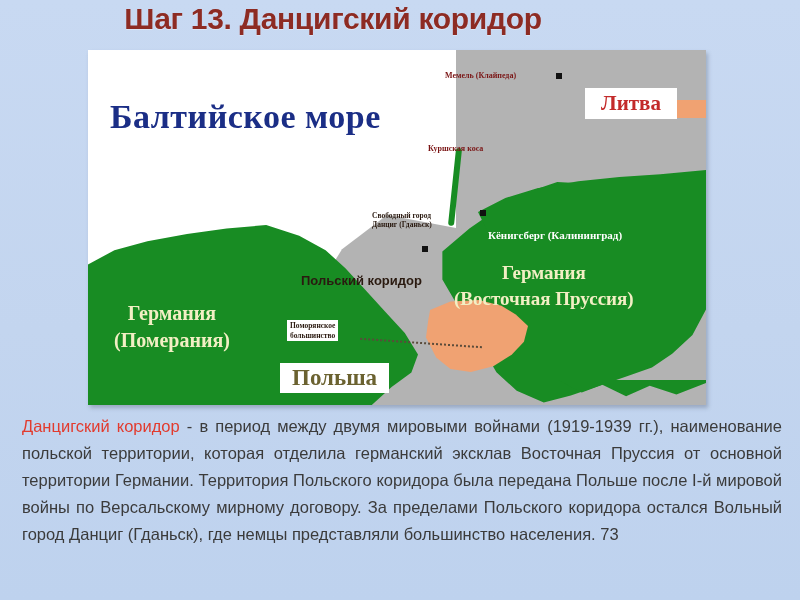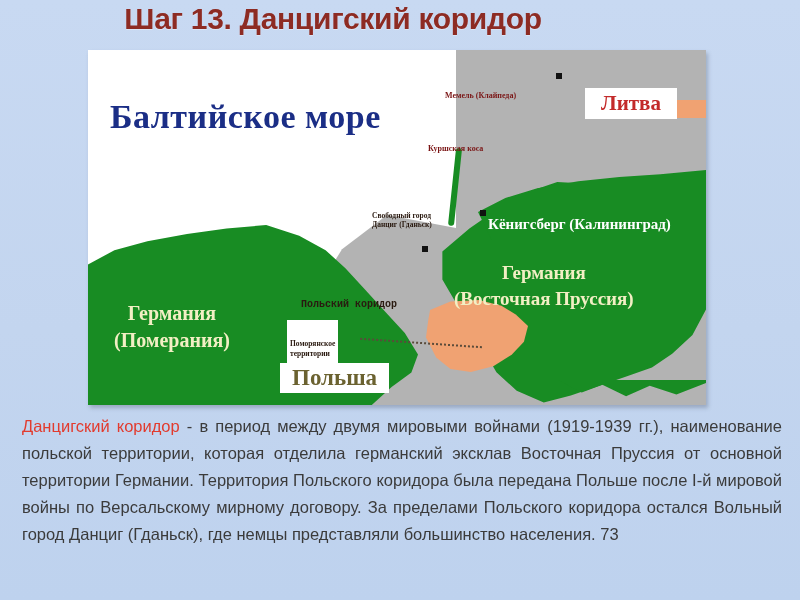--- a/index.html
+++ b/index.html
@@ -158,62 +158,61 @@
     font-size: 34px;
     color: #1b2e86;
     letter-spacing: 0.5px;
   }
   .lbl-memel {
     left: 357px; top: 21px;
     font-family: "Liberation Serif", serif;
     font-weight: bold;
     font-size: 8px;
     color: #7a1414;
-    margin-top: 20px;
   }
   .lbl-spit {
     left: 340px; top: 94px;
     font-family: "Liberation Serif", serif;
     font-weight: bold;
     font-size: 8px;
     color: #7a1414;
     text-align: center;
   }
   .lbl-danzig {
     left: 284px; top: 161px;
     font-family: "Liberation Serif", serif;
     font-weight: bold;
     font-size: 7.5px;
     line-height: 9px;
     color: #2a1a10;
     text-align: left;
   }
   .lbl-konigsberg {
-    left: 400px; top: 166px;
-    font-family: "Liberation Serif", serif;
-    font-weight: bold;
-    font-size: 15px;
+    left: 400px; top: 179px;
+    font-family: "Liberation Serif", serif;
+    font-weight: bold;
+    font-size: 11px;
     color: #ffffff;
   }
   .lbl-corridor {
-    left: 213px; top: 249px;
-    font-family: Liberation Mono, monospace;
-    font-weight: bold;
-    font-size: 10px;
+    left: 213px; top: 223px;
+    font-family: Liberation Sans, sans-serif;
+    font-weight: bold;
+    font-size: 13px;
     color: #2a1a10;
   }
   .lbl-voivod {
     left: 199px; top: 270px;
     font-family: "Liberation Serif", serif;
     font-weight: bold;
     font-size: 7.5px;
     line-height: 9.5px;
     color: #2a1a10;
     background: #ffffff;
-    padding: 19px 3px;
+    padding: 1px 3px;
   }
   .lbl-germany-pom {
     left: 26px; top: 250px;
     font-family: "Liberation Serif", serif;
     font-weight: bold;
     font-size: 20px;
     line-height: 27px;
     color: #f2efc4;
     text-align: center;
   }
@@ -312,21 +311,21 @@
       <div>Свободный город</div>
       <div>Данциг (Гданьск)</div>
     </div>
 
     <div class="lbl lbl-konigsberg">Кёнигсберг (Калининград)</div>
 
     <div class="lbl lbl-corridor">Польский коридор</div>
 
     <div class="lbl lbl-voivod">
       <div>Поморянское</div>
-      <div>территории</div>
+      <div>большинство</div>
     </div>
 
     <div class="lbl lbl-germany-pom">
       <div>Германия</div>
       <div>(Померания)</div>
     </div>
 
     <div class="lbl lbl-germany-ep">
       <div>Германия</div>
       <div>(Восточная Пруссия)</div>

